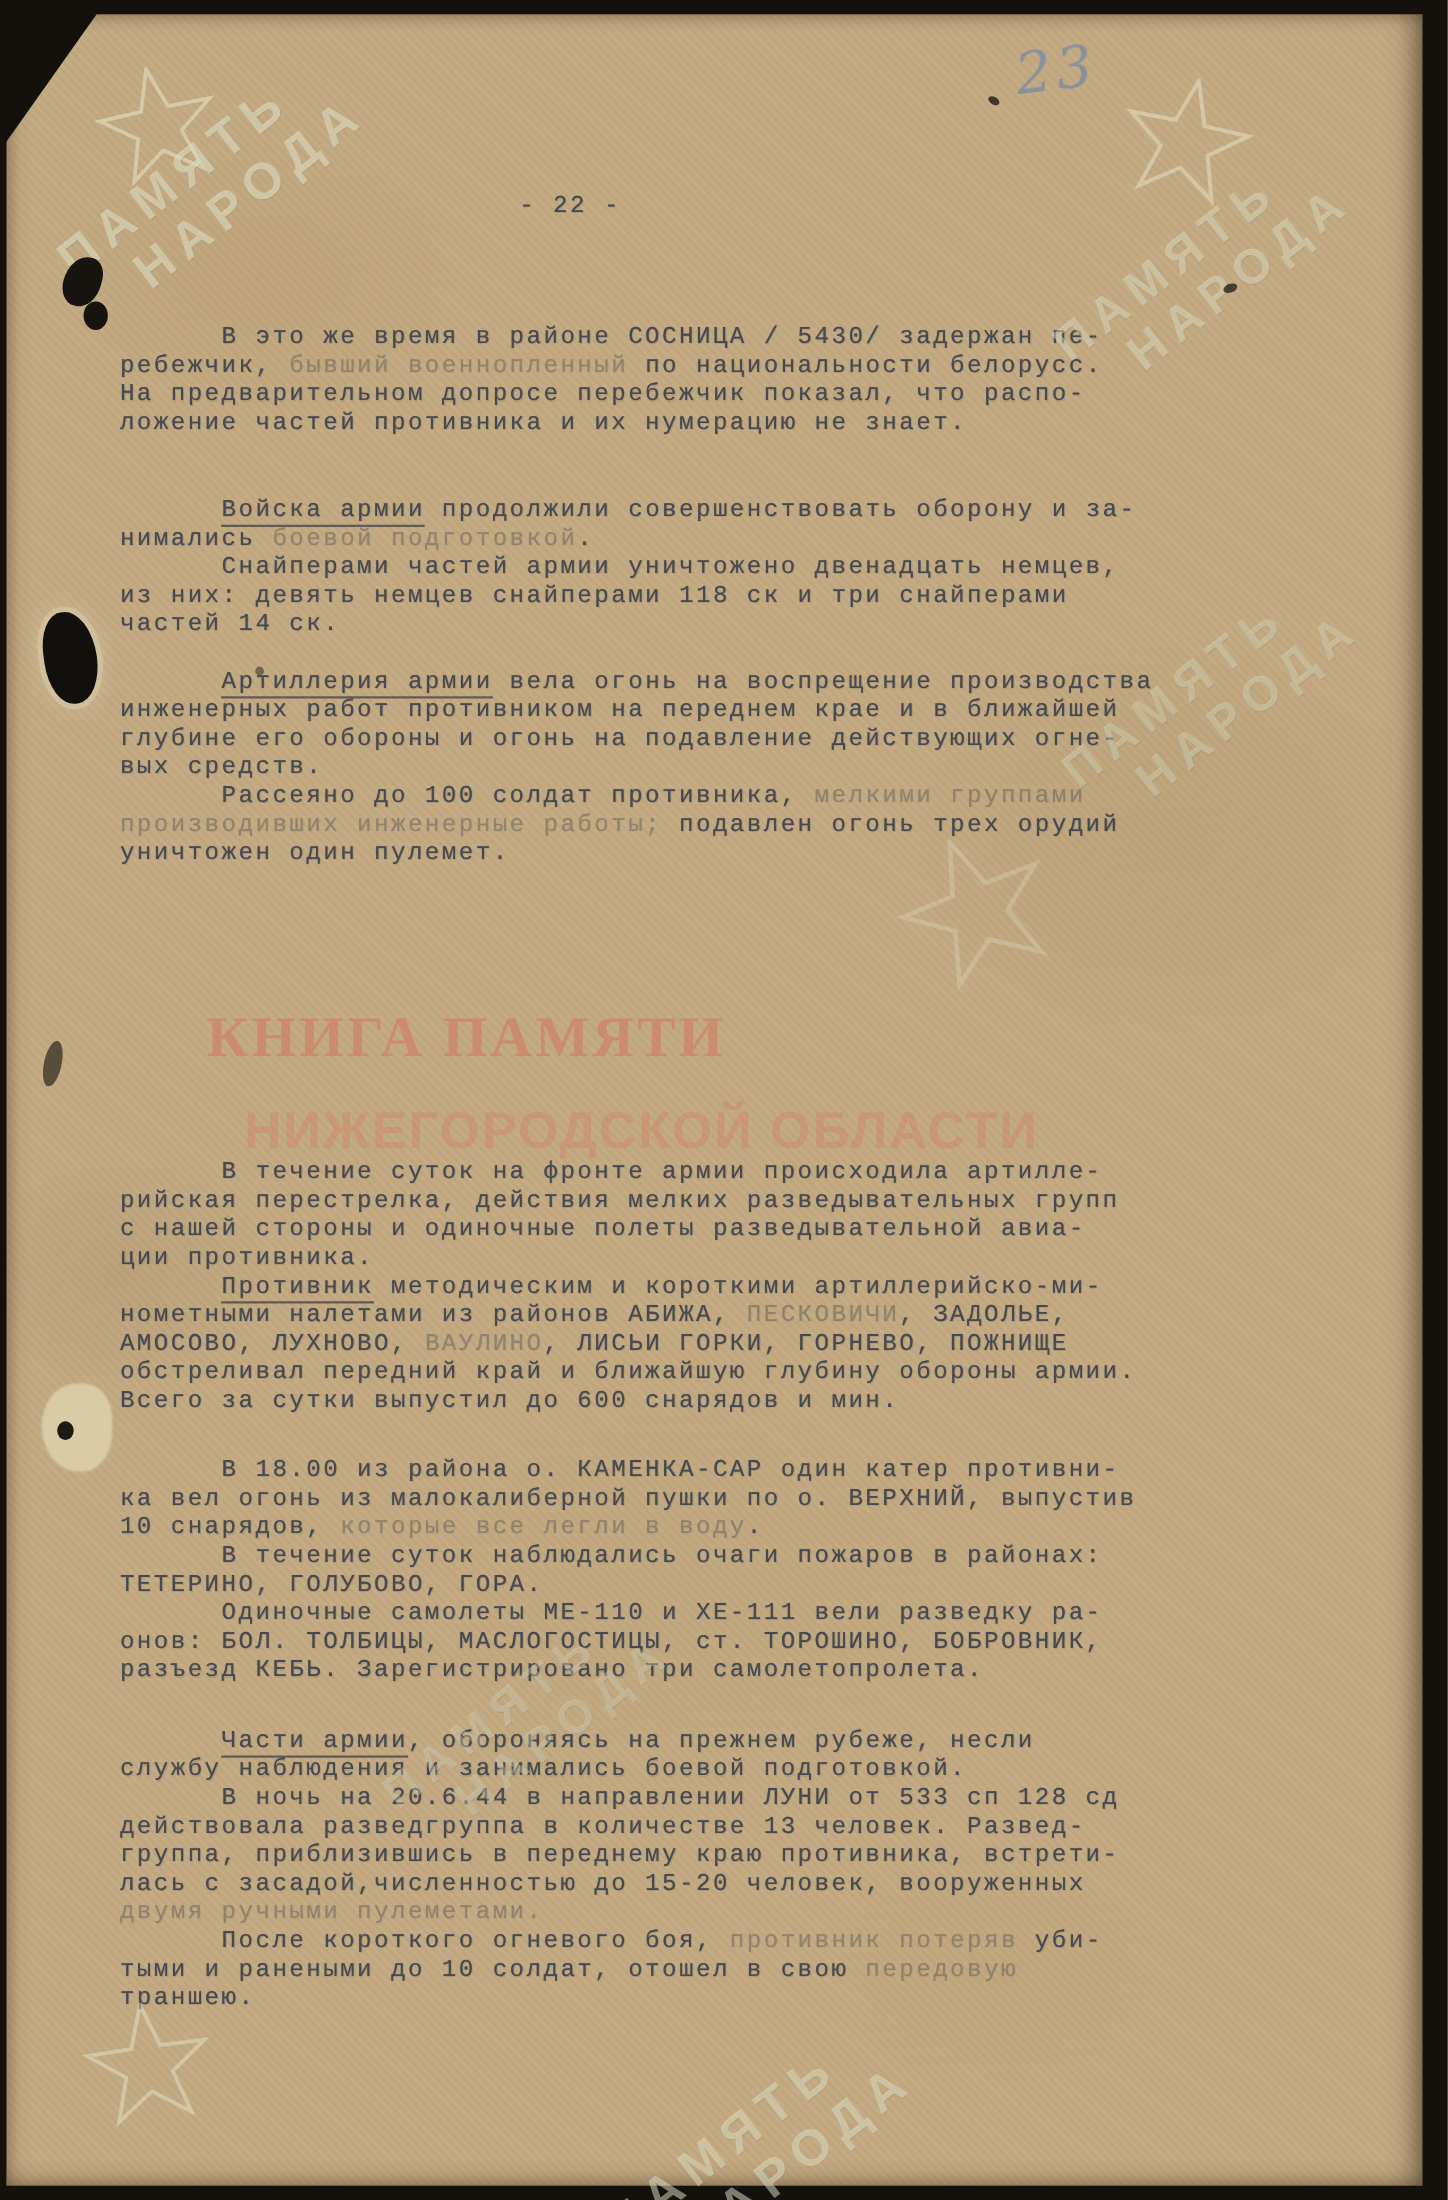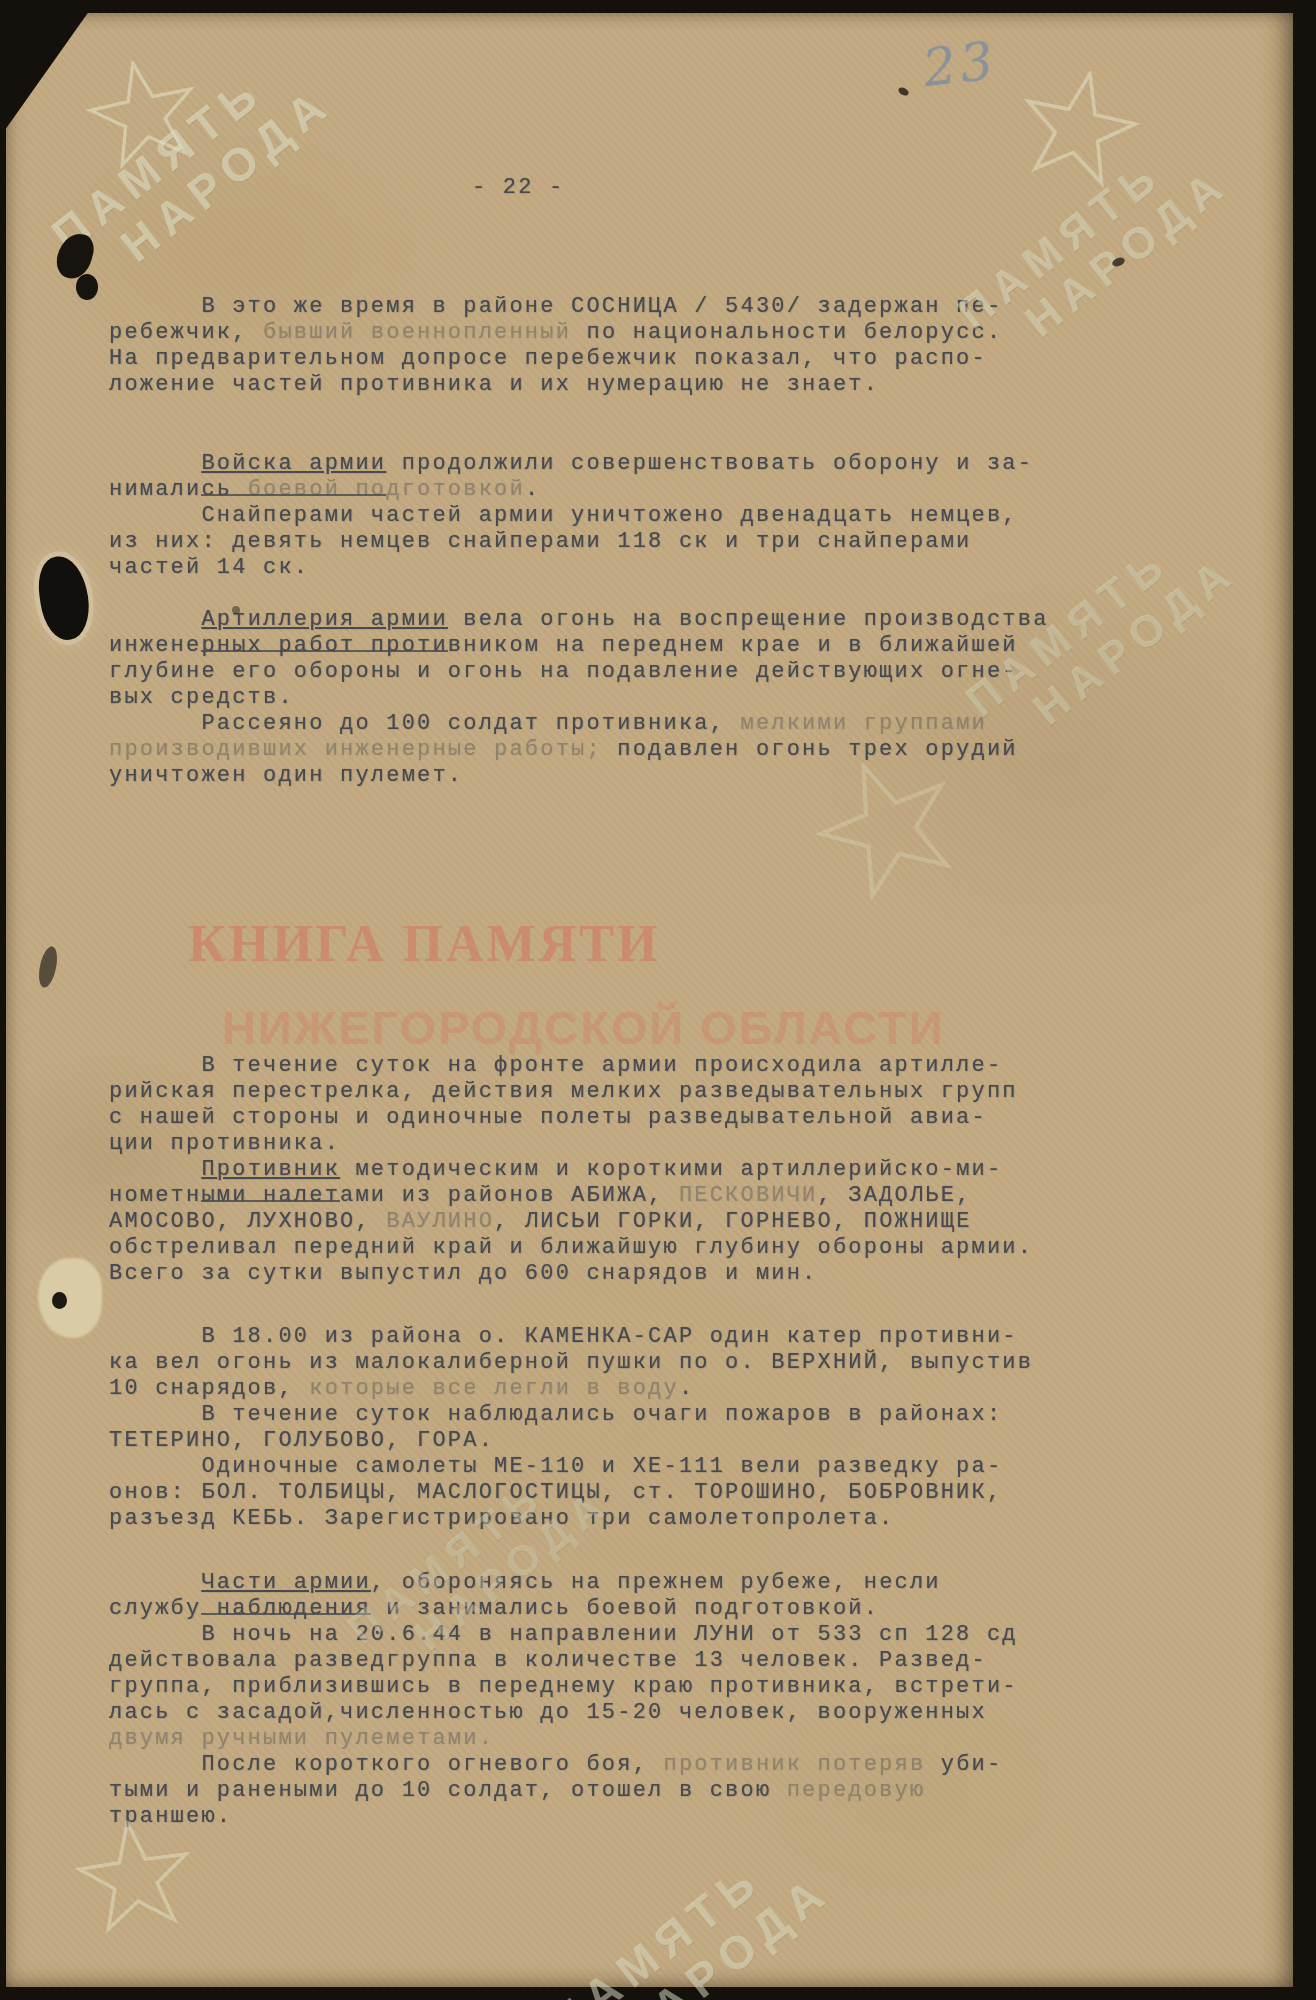--- a/index.html
+++ b/index.html
@@ -34,21 +34,21 @@
     position:absolute;z-index:10;
     font-family:"Liberation Mono","DejaVu Sans Mono",monospace;
     font-size:22px;line-height:26px;letter-spacing:2.2px;
     color:#3d424d;white-space:pre;
     text-shadow:0 0 1px rgba(61,66,77,.55),1px 1px 0 rgba(61,66,77,.12);
     filter:blur(.25px);
     opacity:.92;
   }
   .block{left:103px;}
   .tline{white-space:pre;}
-  .u{border-bottom:2px solid rgba(56,60,70,.78);padding-bottom:18px;text-decoration:underline;}
+  .u{border-bottom:2px solid rgba(56,60,70,.78);padding-bottom:1px;}
   .faint{opacity:.4;}
   .pagenum{left:466px;top:142px;margin-top:20px;}
   .heading{left:414px;top:894px;letter-spacing:2.5px;}
   .dashline{
     margin-top:4px;height:4px;width:300px;
     background:repeating-linear-gradient(90deg, rgba(52,56,66,.8) 0 24px, rgba(52,56,66,.15) 24px 31px);
     filter:blur(.3px);
   }
   .handwritten{
     position:absolute;left:923px;top:34px;z-index:12;

